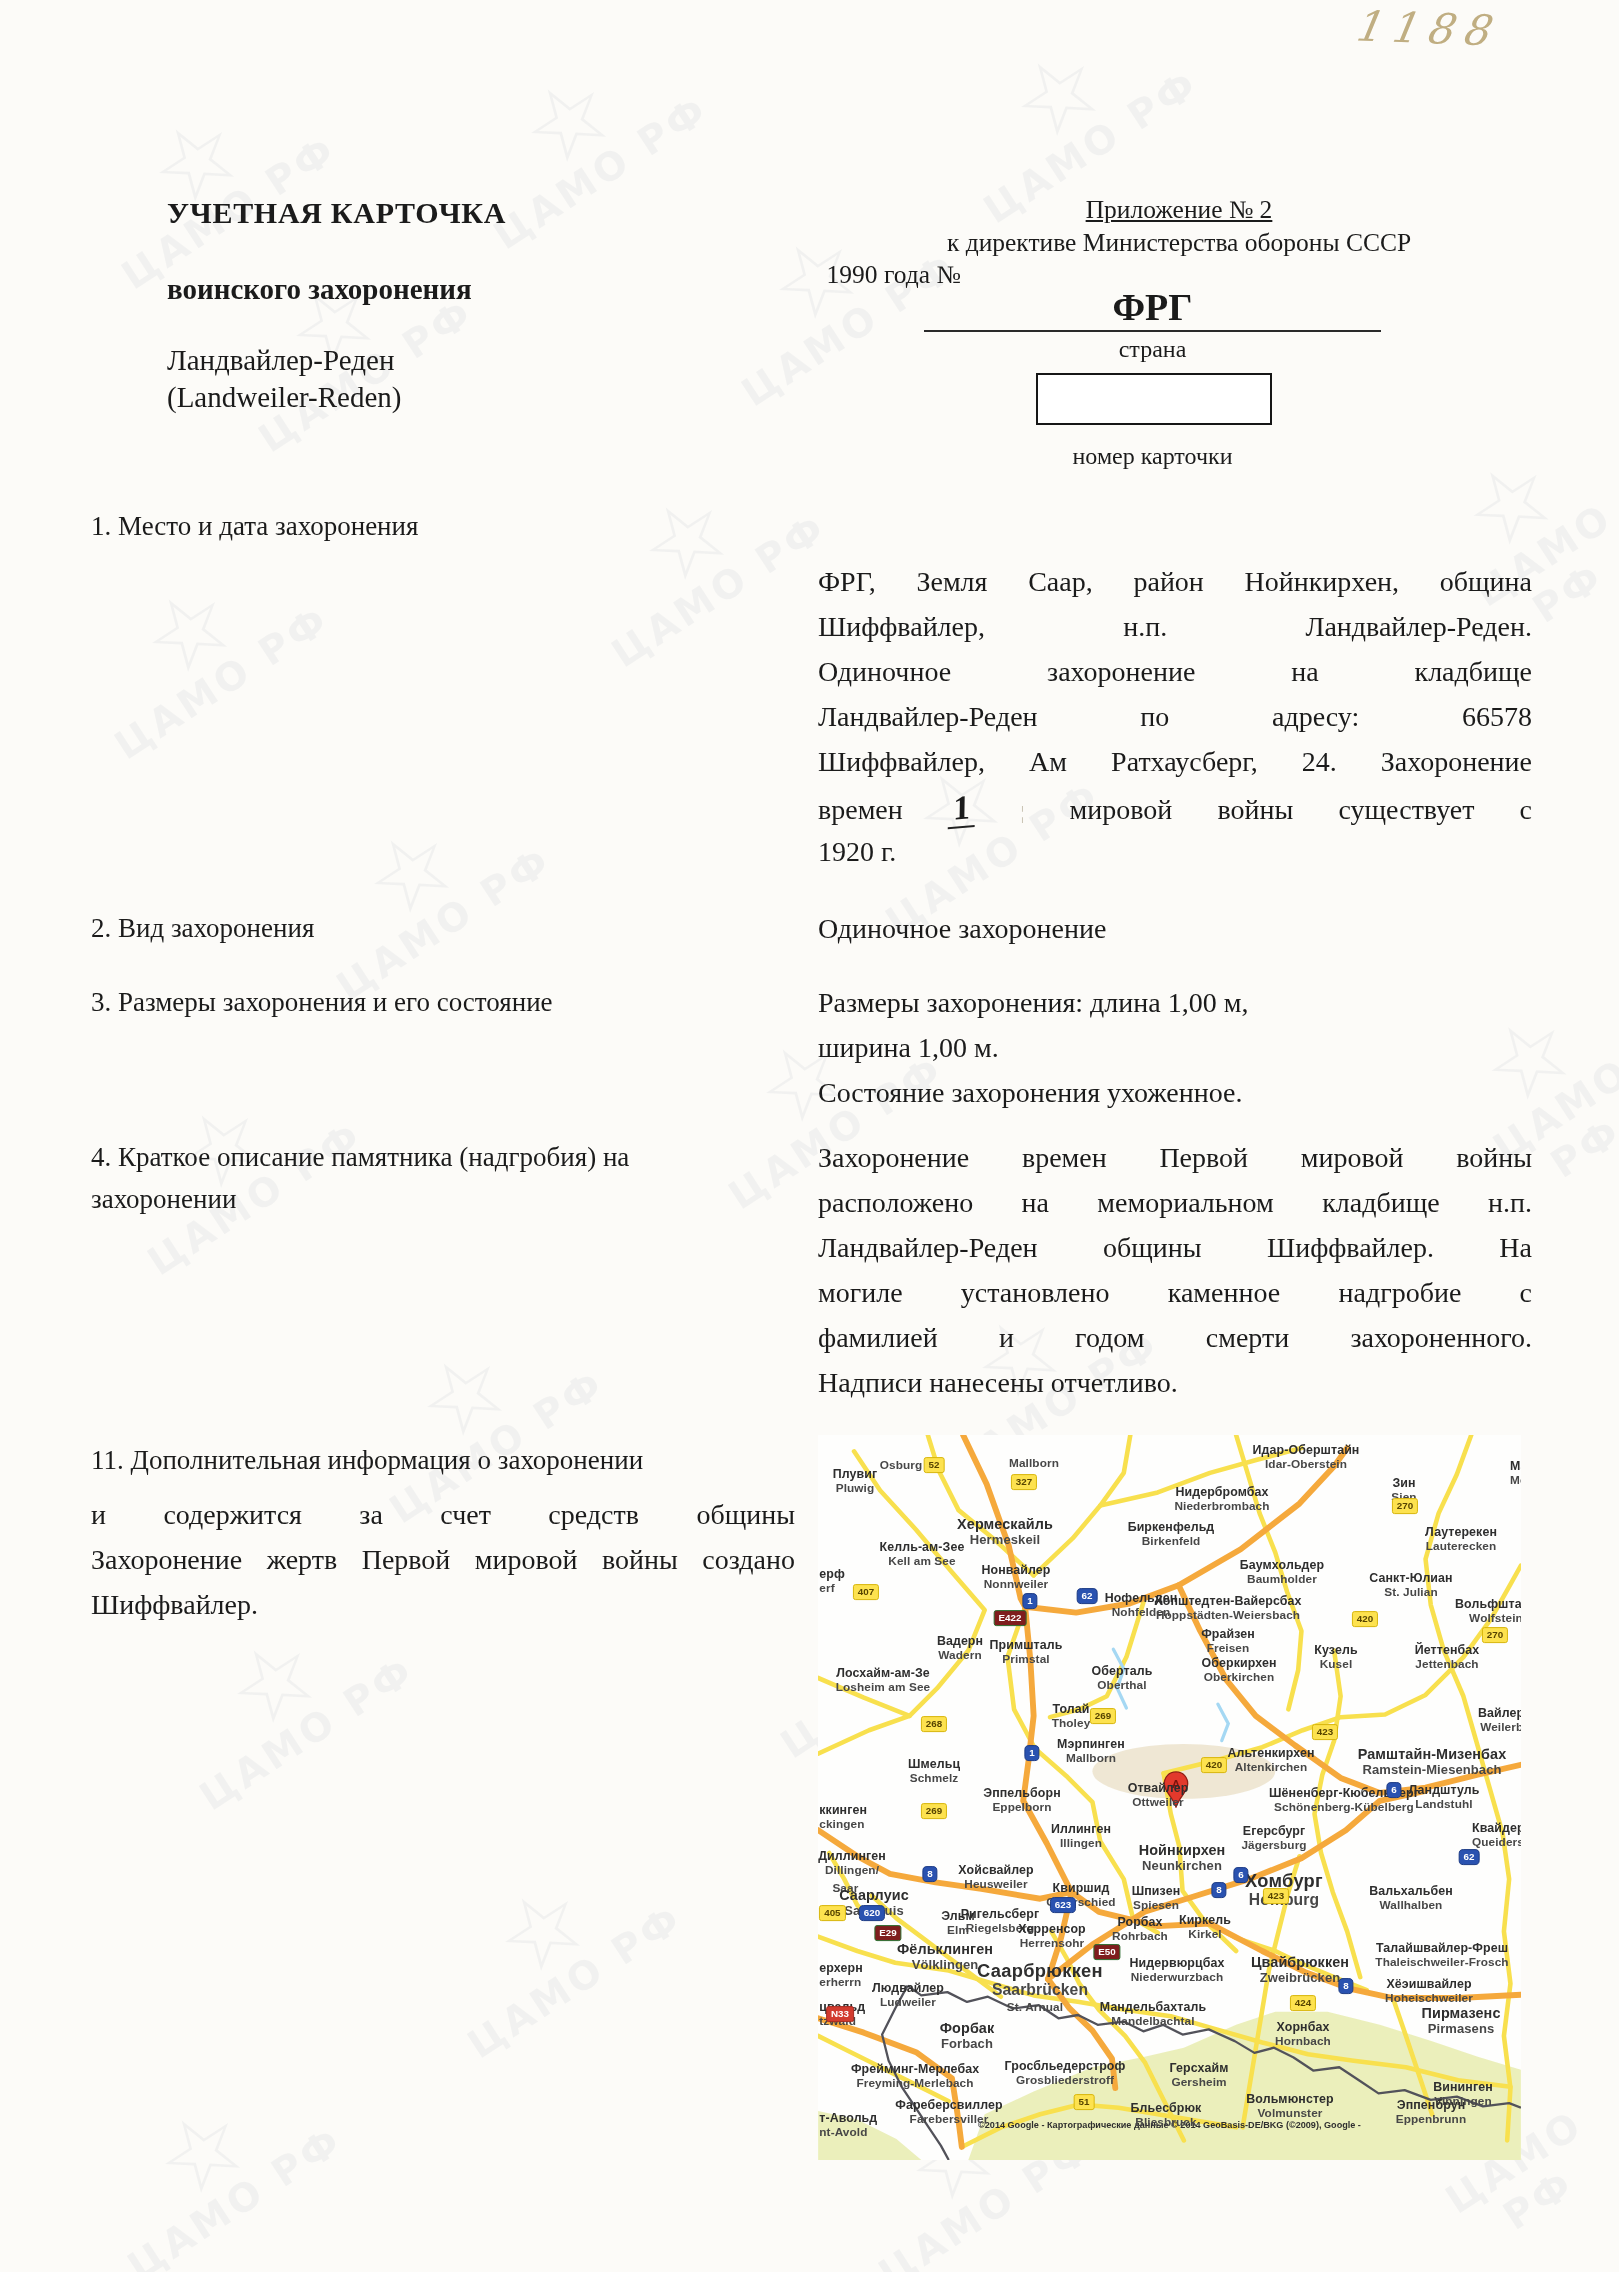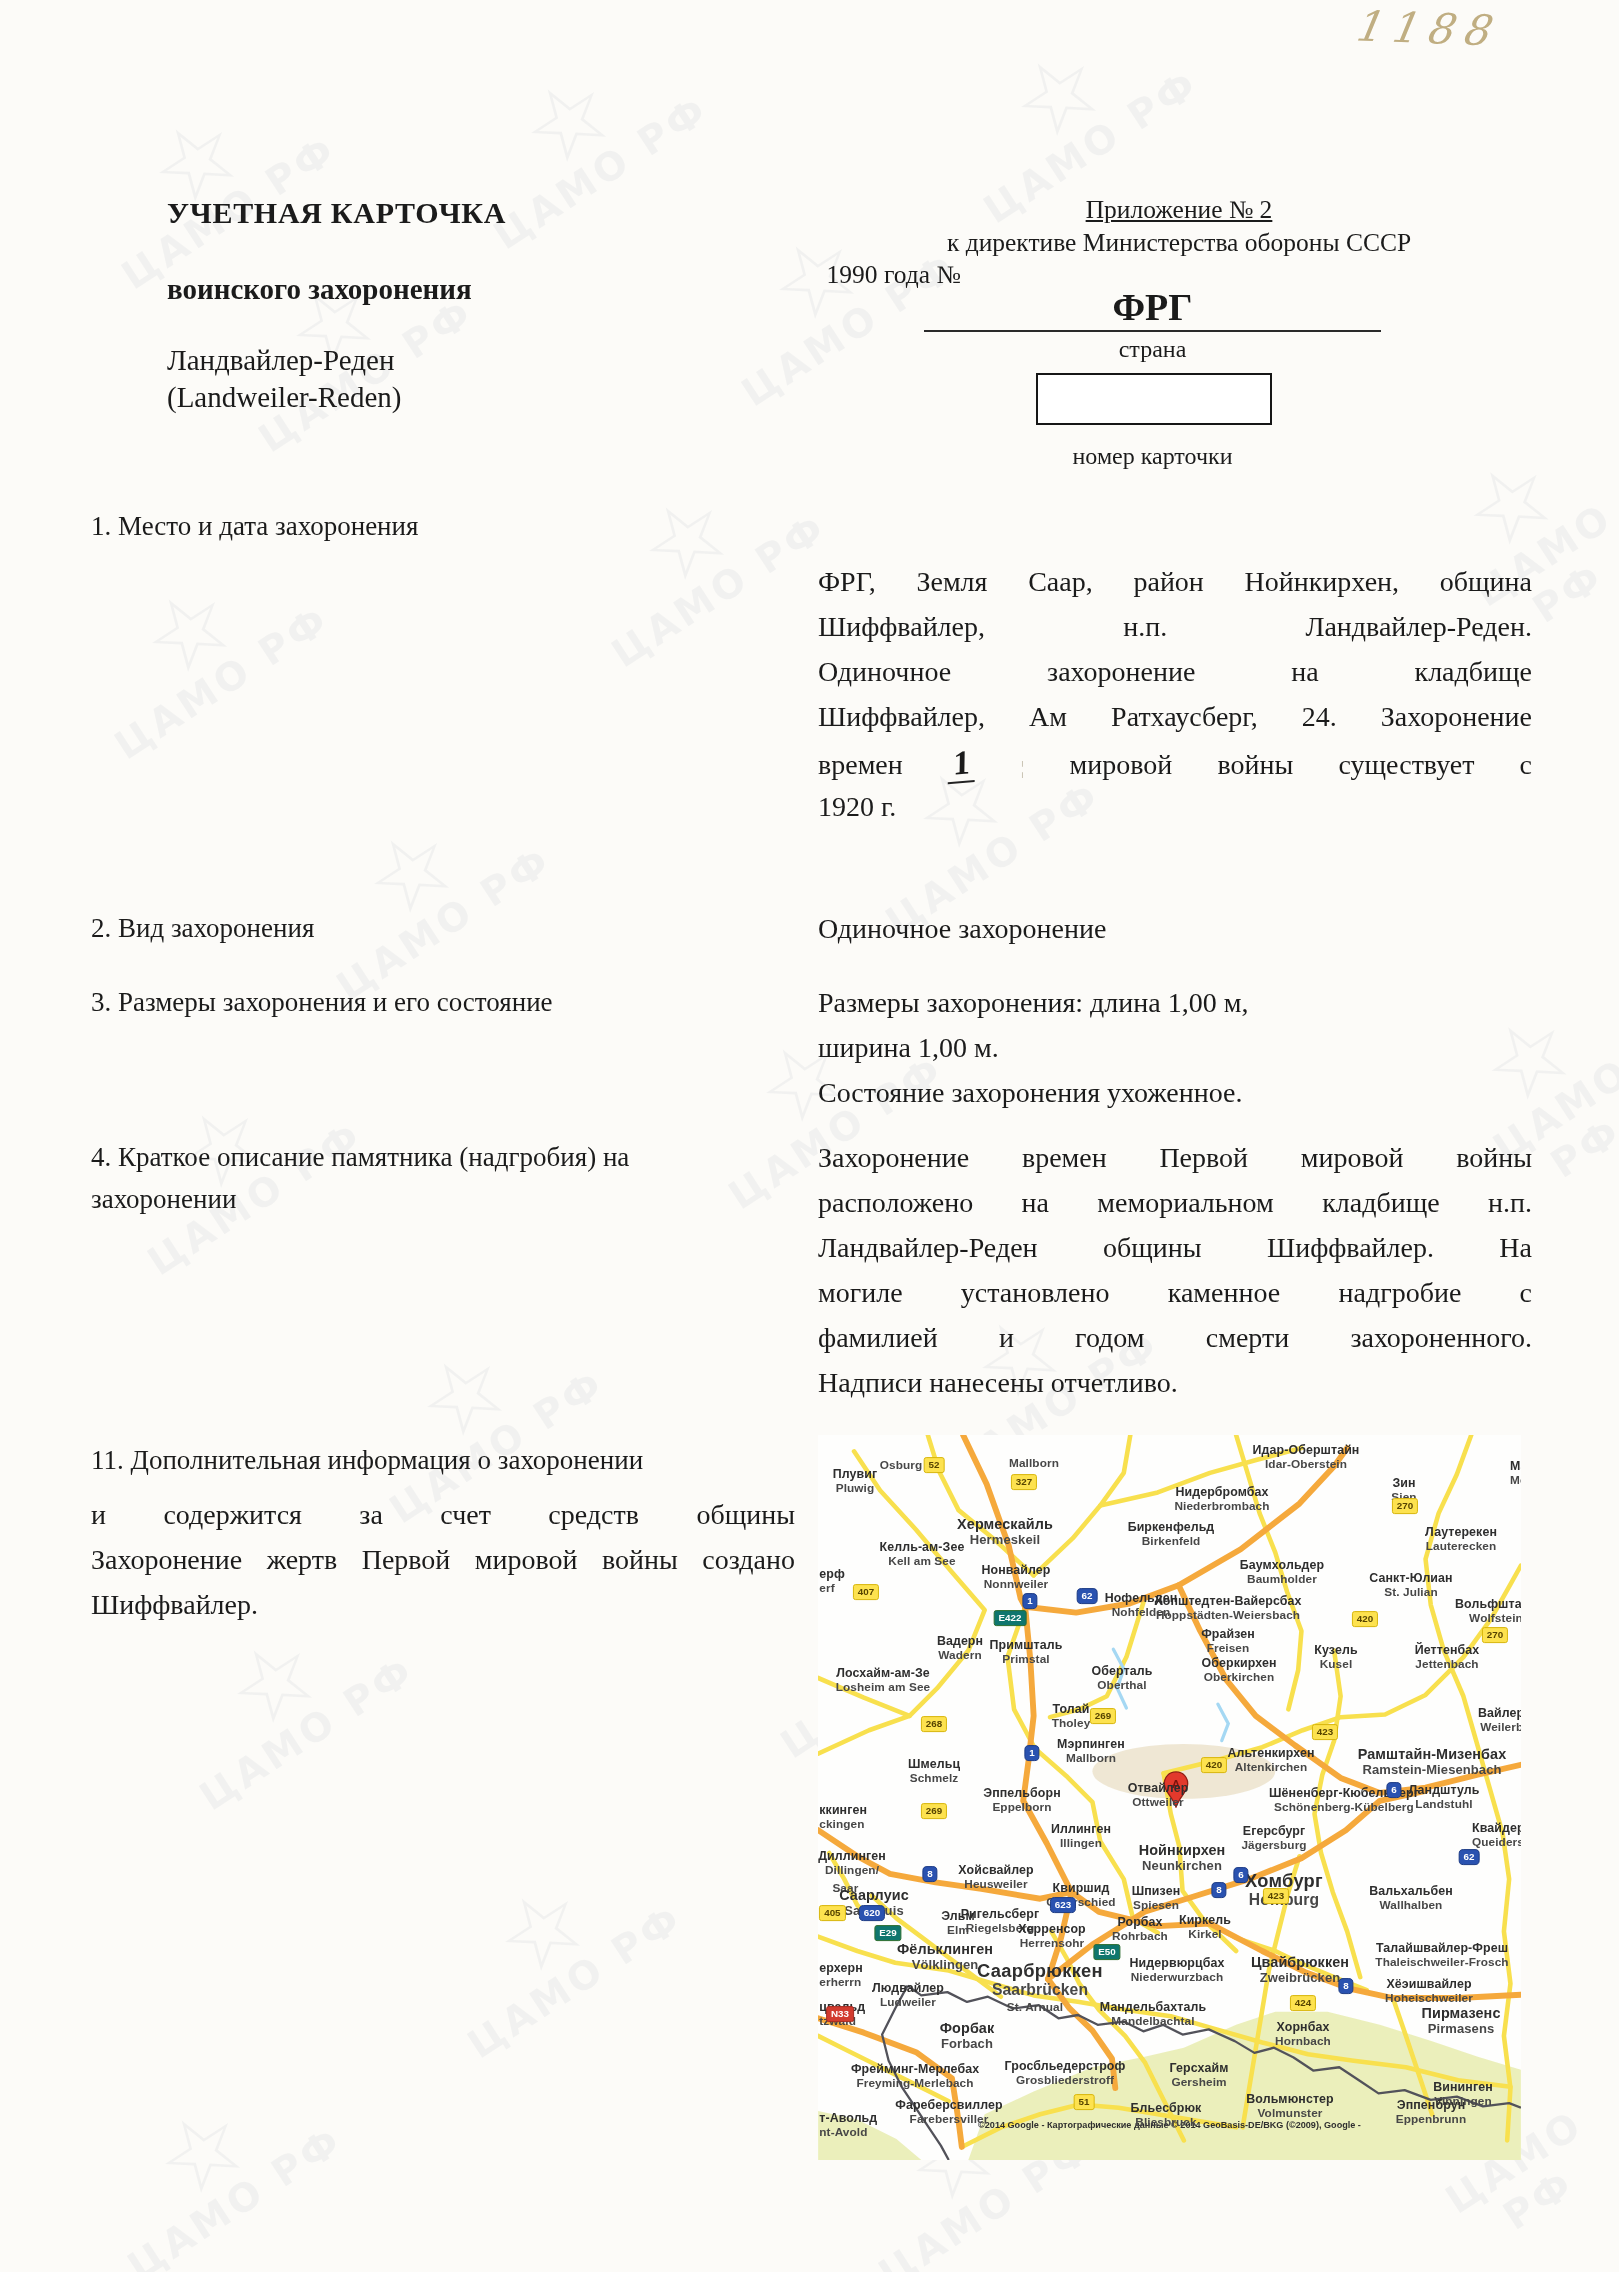--- a/index.html
+++ b/index.html
@@ -61,21 +61,21 @@
           font-family:"Liberation Sans","DejaVu Sans",sans-serif;font-weight:bold;
           line-height:1.1;white-space:nowrap;letter-spacing:0.1px;}
   .mlabel .ru{display:block;font-size:12.4px;color:#2e2e2e;}
   .mlabel .de{display:block;font-size:11.8px;color:#474747;}
   .mlabel.s2 .ru{font-size:14.4px;}  .mlabel.s2 .de{font-size:13px;}
   .mlabel.s3 .ru{font-size:18.3px;letter-spacing:0.3px;}  .mlabel.s3 .de{font-size:15.7px;}
   .mlabel.la{transform:translate(0,0);text-align:left;}
   .badge{position:absolute;transform:translate(-50%,-50%);font:bold 9.8px/1 "Liberation Sans","DejaVu Sans",sans-serif;
          padding:2px 3.9px;border-radius:2.6px;white-space:nowrap;}
   .b-y{background:#fde24f;color:#574400;border:0.7px solid #d8b60a;}
-  .b-g{background:#0f766e;color:#fff;border:0.7px solid #2c6e2f;}
+  .b-g{background:#7f1d1d;color:#fff;border:0.7px solid #2c6e2f;}
   .b-b{background:#2a52b0;color:#fff;border:0.7px solid #1c3b85;border-radius:4.6px;}
   .b-r{background:#d23b2f;color:#fff;border:0.7px solid #a82a20;}
   #marker{position:absolute;transform:translate(-50%,-94%);}
   #map-copyright{position:absolute;left:0;right:0;bottom:30px;text-align:center;
                  font:bold 9.1px "Liberation Sans","DejaVu Sans",sans-serif;color:#2f2f2f;}
 </style>
 </head>
 <body>
 
 <div class="page">
@@ -187,20 +187,21 @@
     </div>
     <div class="card-box"></div>
     <div class="card-lbl">номер карточки</div>
   </div>
 
   <div class="abs slabel" style="left:91px;top:511px;">1. Место и дата захоронения</div>
   <div class="abs para just" style="left:818px;top:566px;width:714px;">
       <div class="tline">ФРГ, Земля Саар, район Нойнкирхен, община</div>
       <div class="tline">Шиффвайлер, н.п. Ландвайлер-Реден.</div>
       <div class="tline">Одиночное захоронение на кладбище</div>
+      <div class="tline">Ландвайлер-Реден по адресу: 66578</div>
       <div class="tline">Шиффвайлер, Ам Ратхаусберг, 24. Захоронение</div>
       <div class="tline">времен <span class="hand">1</span> <span class="fade">¦</span> мировой войны существует с</div>
       <div class="tline last">1920 г.</div>
     </div>
 
   <div class="abs slabel" style="left:91px;top:913px;">2. Вид захоронения</div>
   <div class="abs para" style="left:818px;top:913px;width:714px;">Одиночное захоронение</div>
 
   <div class="abs slabel" style="left:91px;top:987px;">3. Размеры захоронения и его состояние</div>
   <div class="abs para plain" style="left:818px;top:987px;width:714px;">

